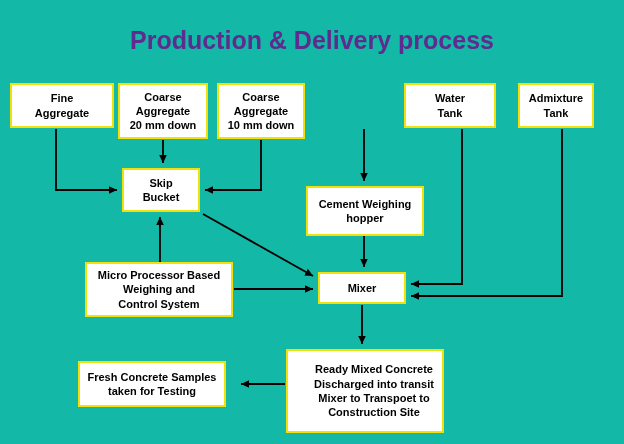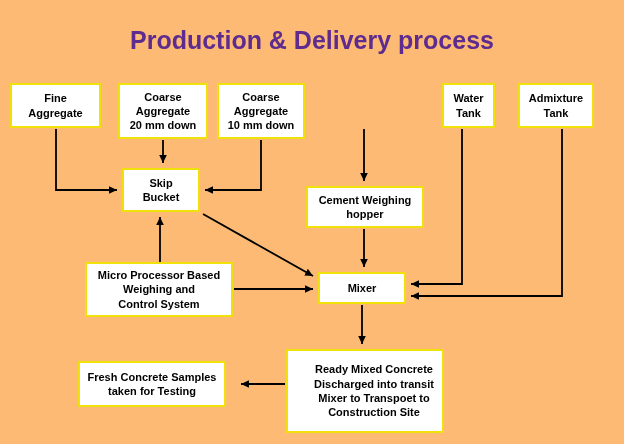--- a/index.html
+++ b/index.html
@@ -5,21 +5,21 @@
   html, body {
     margin: 0;
     padding: 0;
     background: #ffffff;
     font-family: "Liberation Sans", sans-serif;
   }
   .canvas {
     position: relative;
     width: 624px;
     height: 444px;
-    background: #fdba74;
+    background: #14b8a6;
     overflow: hidden;
   }
   .title {
     position: absolute;
     left: 0;
     top: 26px;
     width: 624px;
     text-align: center;
     font-size: 25px;
     font-weight: bold;
@@ -36,28 +36,28 @@
     justify-content: center;
     text-align: center;
     font-size: 11px;
     font-weight: bold;
     color: #000000;
     line-height: 1.3;
     white-space: pre-line;
     padding: 2px;
   }
   
-  #n-fine        { left: 10px;  top: 83px;  width: 91px;  height: 45px; }
+  #n-fine        { left: 10px;  top: 83px;  width: 104px;  height: 45px; }
   #n-coarse20    { left: 118px; top: 83px;  width: 90px;  height: 56px; }
   #n-coarse10    { left: 217px; top: 83px;  width: 88px;  height: 56px; }
   #n-silo        { left: 320px; top: 83px;  width: 88px;  height: 45px; }
-  #n-water       { left: 442px; top: 83px;  width: 53px;  height: 45px; }
+  #n-water       { left: 404px; top: 83px;  width: 92px;  height: 45px; }
   #n-admixture   { left: 518px; top: 83px;  width: 76px;  height: 45px; }
   #n-skip        { left: 122px; top: 168px; width: 78px;  height: 44px; }
-  #n-hopper      { left: 306px; top: 186px; width: 118px; height: 42px; }
+  #n-hopper      { left: 306px; top: 186px; width: 118px; height: 50px; }
   #n-micro       { left: 85px;  top: 262px; width: 148px; height: 55px; }
   #n-mixer       { left: 318px; top: 272px; width: 88px;  height: 32px; }
   #n-fresh       { left: 78px;  top: 361px; width: 148px; height: 46px; }
   #n-ready       { left: 286px; top: 349px; width: 158px; height: 84px; padding-left: 20px; }
   svg.arrows {
     position: absolute;
     left: 0; top: 0;
     width: 624px;
     height: 444px;
     pointer-events: none;

